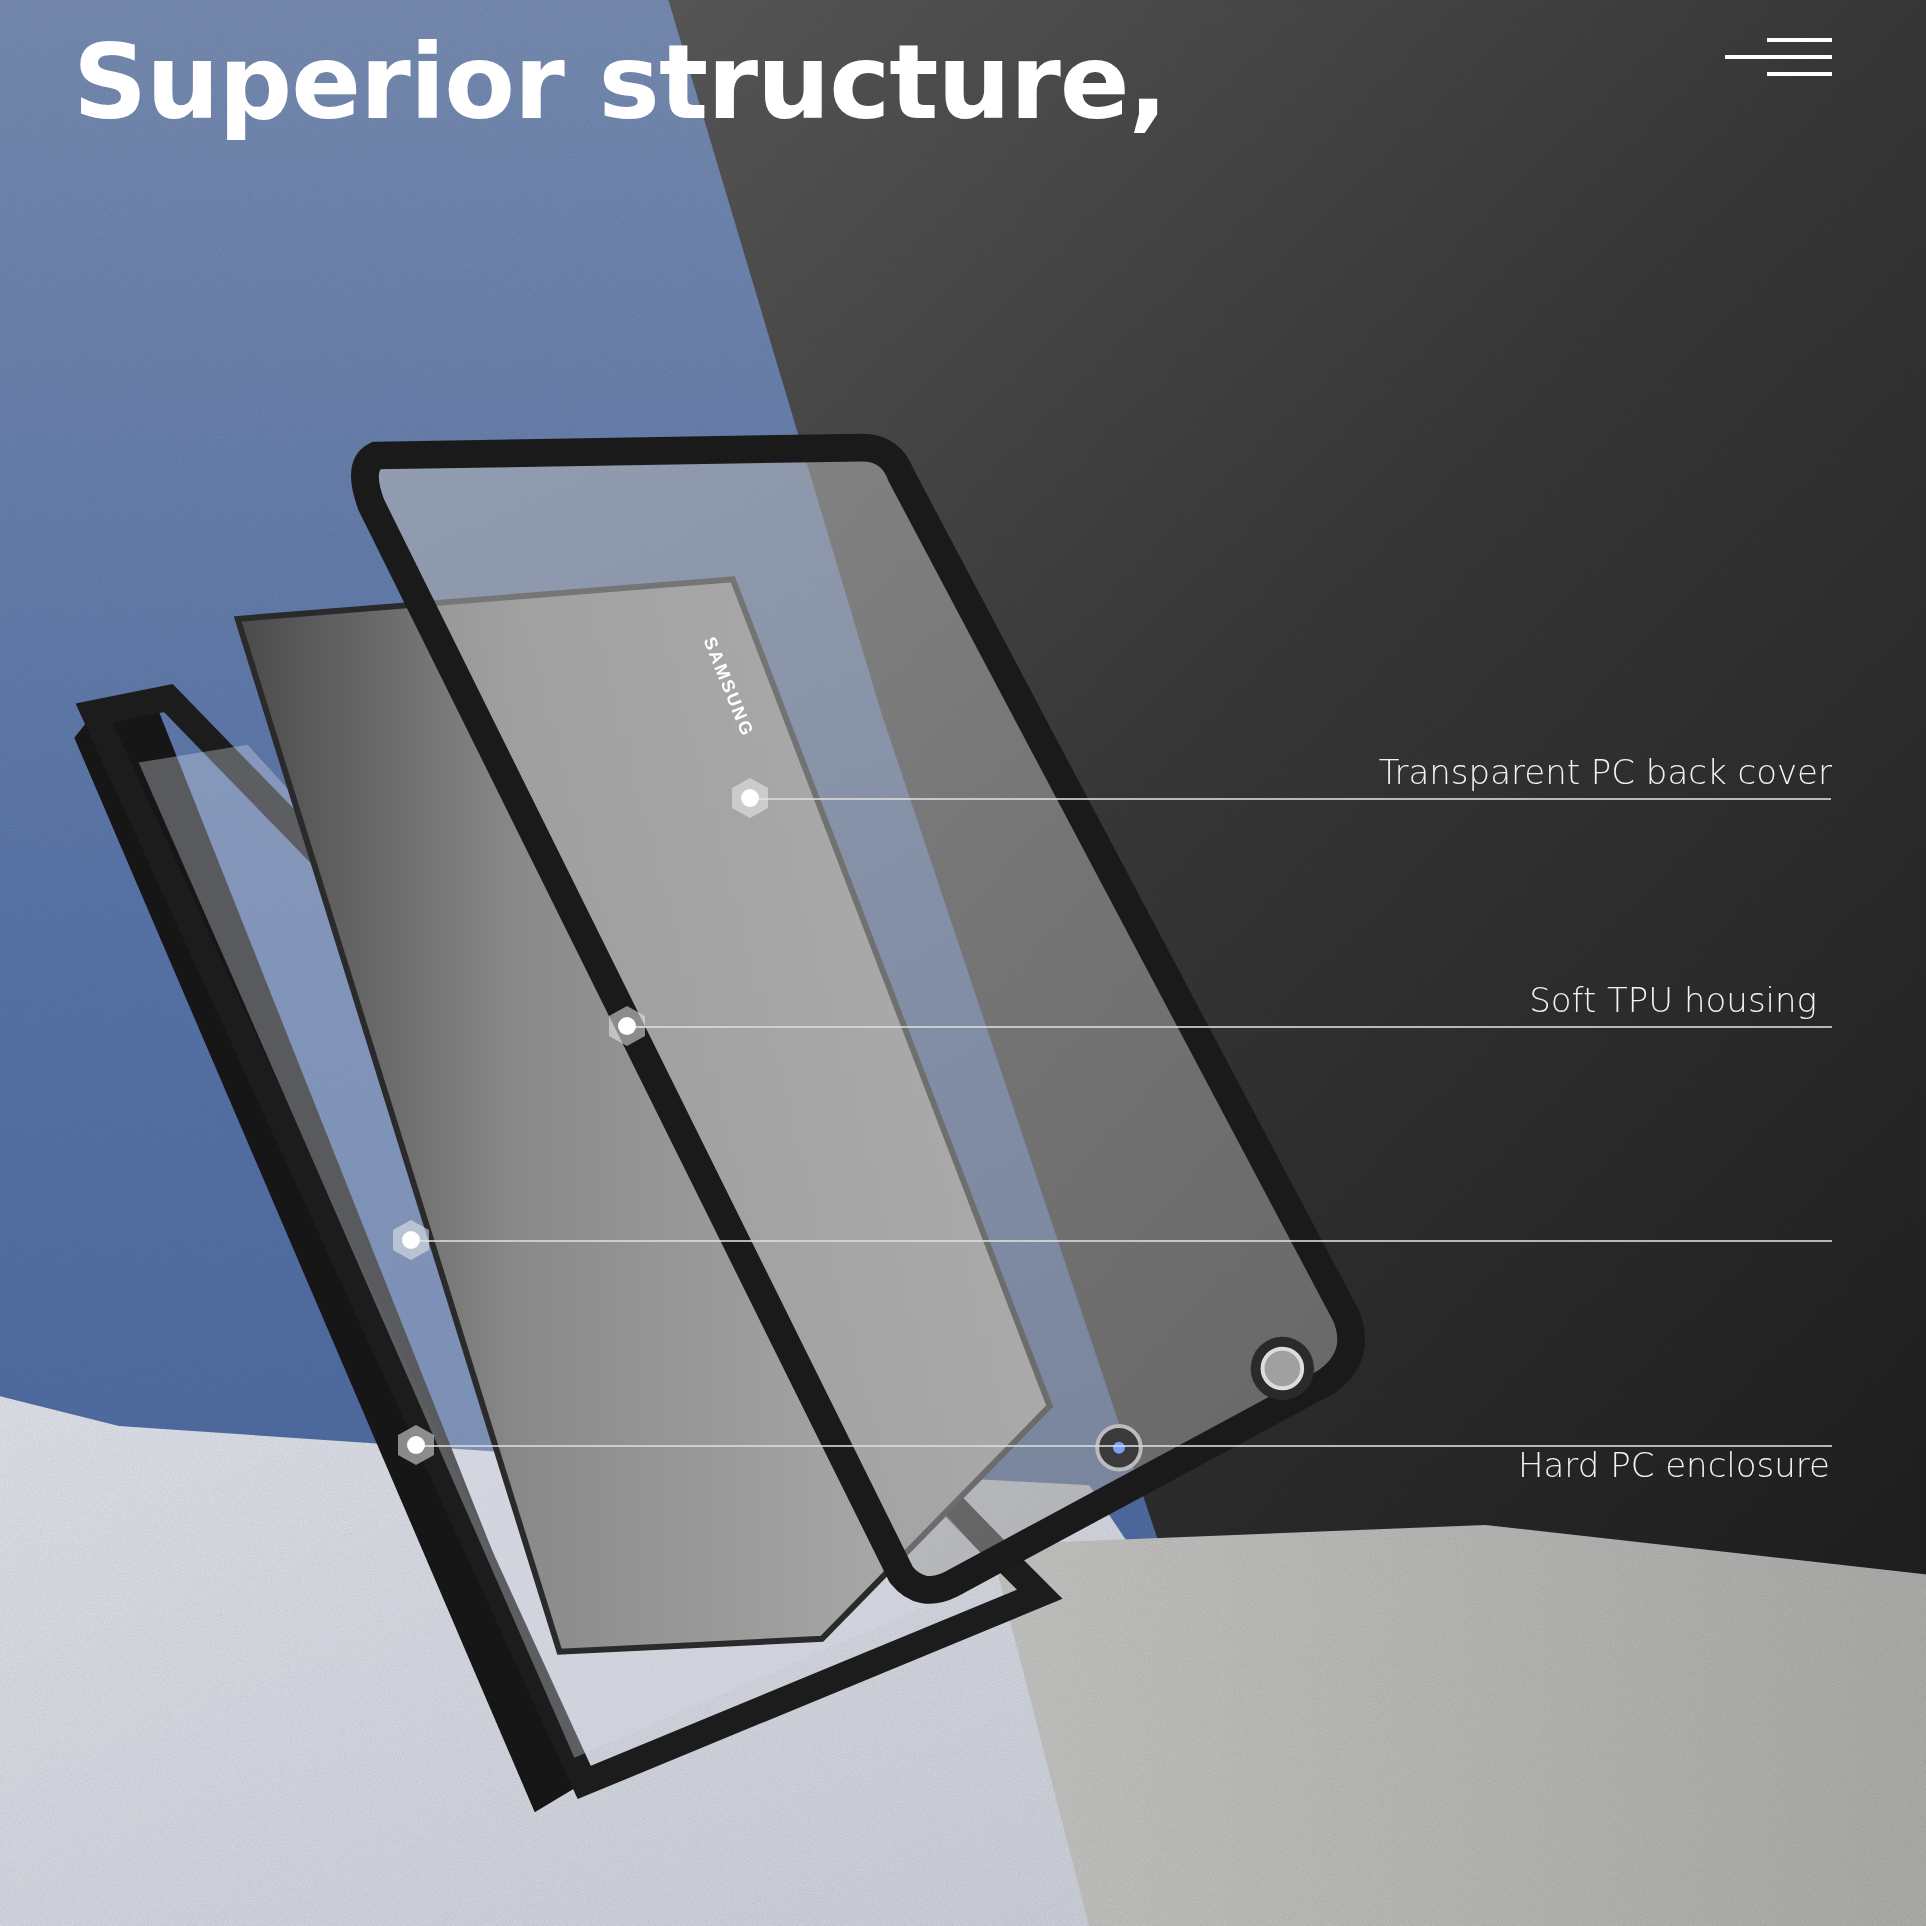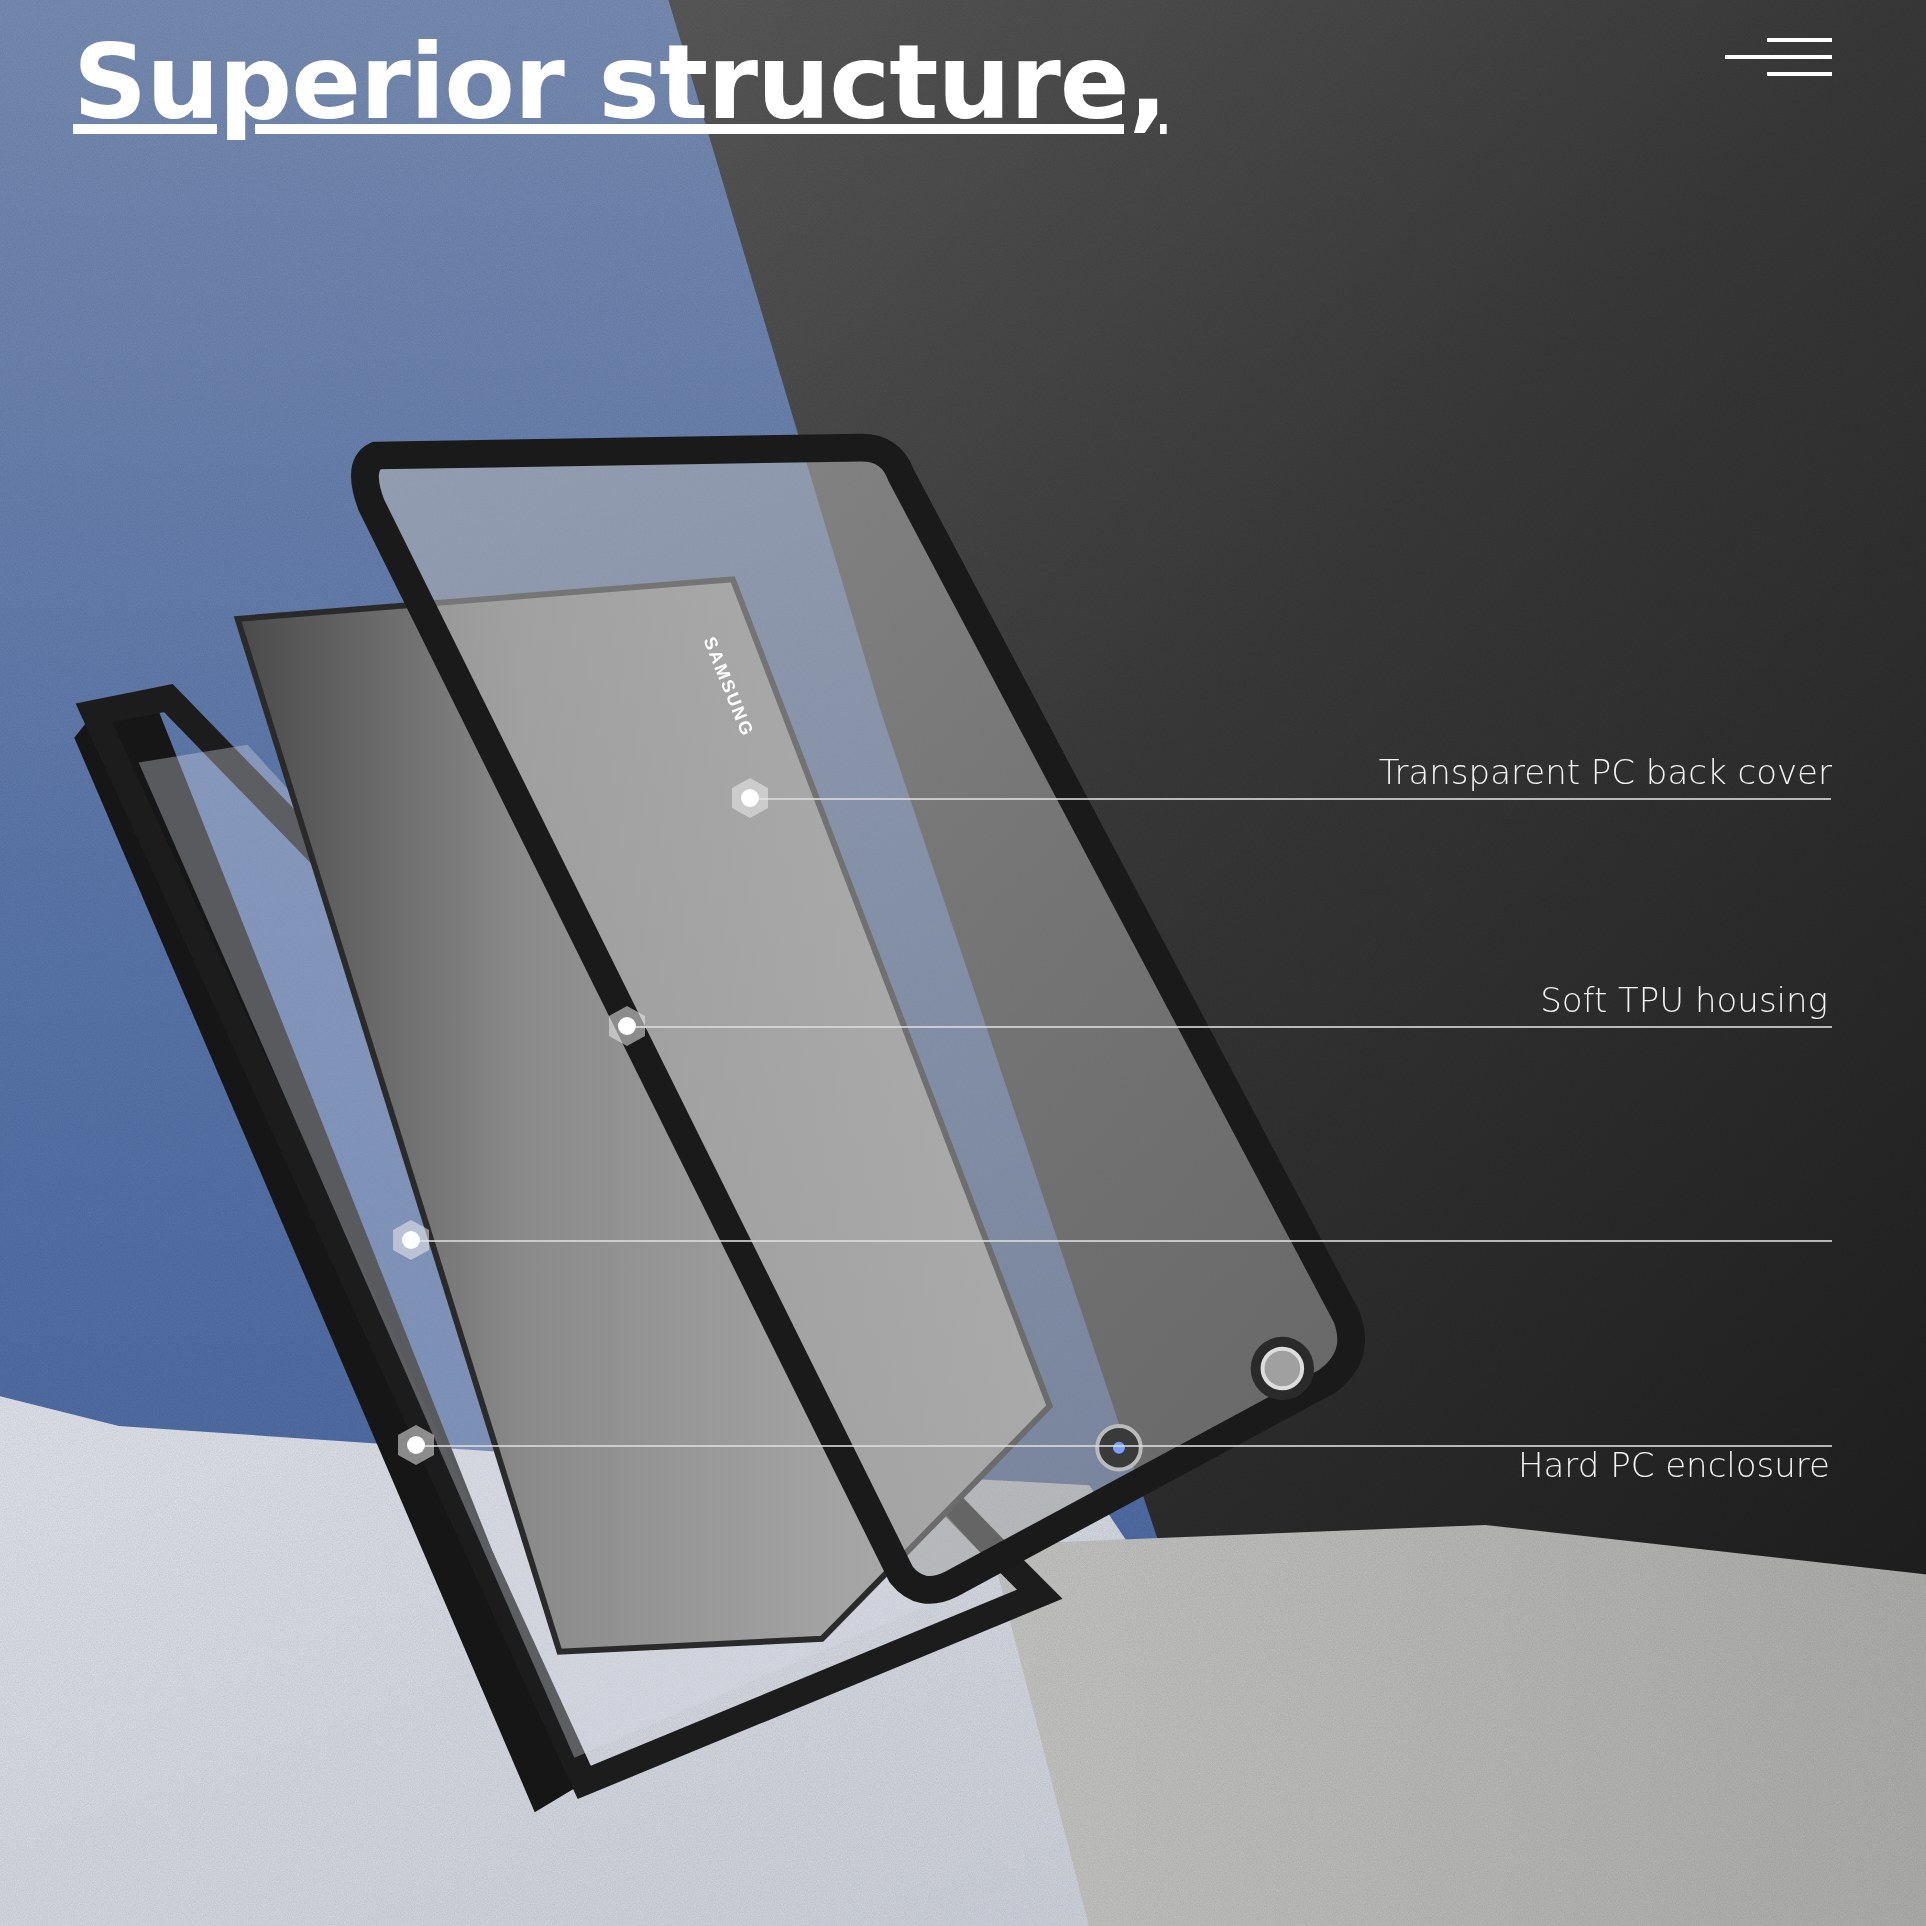--- a/index.html
+++ b/index.html
@@ -1,19 +1,19 @@
 <!DOCTYPE html>
 <html><head>
 <meta charset="utf-8">
 <style>
   html, body { margin:0; padding:0; }
   body { width:1927px; height:1927px; overflow:hidden; position:relative; background:#3a3a3a; font-family:"Liberation Sans", sans-serif; }
   .stage { position:absolute; inset:0; overflow:hidden; }
   .bg-svg { position:absolute; left:0; top:0; width:1927px; height:1927px; }
-  .title { position:absolute; left:73px; top:26px; color:#fff; font-family:"DejaVu Sans", sans-serif; font-weight:bold; font-size:103px; line-height:113px; letter-spacing:-1px; margin:0;text-decoration:underline; }
+  .title { position:absolute; left:73px; top:26px; color:#fff; font-family:"DejaVu Sans", sans-serif; font-weight:bold; font-size:103px; line-height:113px; letter-spacing:-1px; margin:0; }
   .title span { display:block; }
   .menu { position:absolute; left:1723px; top:38px; width:109px; height:44px; cursor:pointer; }
   .menu i { position:absolute; height:4px; background:#fff; right:0; }
   .menu i.l1 { top:0; width:65px; }
   .menu i.l2 { top:17px; width:107px; }
   .menu i.l3 { top:34px; width:65px; }
   .callout-label { position:absolute; color:#f2f2f2; font-family:"DejaVu Sans", sans-serif; font-size:34px; font-weight:300; white-space:nowrap; text-align:center; }
   .callout-line { position:absolute; height:2px; background:rgba(220,220,220,0.8); }
   .marker { position:absolute; width:44px; height:44px; margin-left:-22px; margin-top:-22px; }
 </style>
@@ -101,21 +101,21 @@
   </div>
 
   <div class="callout-line" style="left:750px; top:798px; width:1081px;"></div>
   <div class="callout-label" style="right:95px; top:752px;">Transparent PC back cover</div>
   <svg class="marker" style="left:750px; top:798px;" viewBox="0 0 44 44">
       <polygon points="22,2 40,12 40,32 22,42 4,32 4,12" fill="rgba(235,235,235,0.55)"></polygon>
       <circle cx="22" cy="22" r="9" fill="#fff"></circle>
     </svg>
 
   <div class="callout-line" style="left:627px; top:1026px; width:1205px;"></div>
-  <div class="callout-label" style="right:99px; top:980px;">Soft TPU housing</div>
+  <div class="callout-label" style="right:110px; top:980px;">Soft TPU housing</div>
   <svg class="marker" style="left:627px; top:1026px;" viewBox="0 0 44 44">
       <polygon points="22,2 40,12 40,32 22,42 4,32 4,12" fill="rgba(235,235,235,0.55)"></polygon>
       <circle cx="22" cy="22" r="9" fill="#fff"></circle>
     </svg>
 
   <div class="callout-line" style="left:411px; top:1240px; width:1421px;"></div>
   <svg class="marker" style="left:411px; top:1240px;" viewBox="0 0 44 44">
       <polygon points="22,2 40,12 40,32 22,42 4,32 4,12" fill="rgba(235,235,235,0.55)"></polygon>
       <circle cx="22" cy="22" r="9" fill="#fff"></circle>
     </svg>

